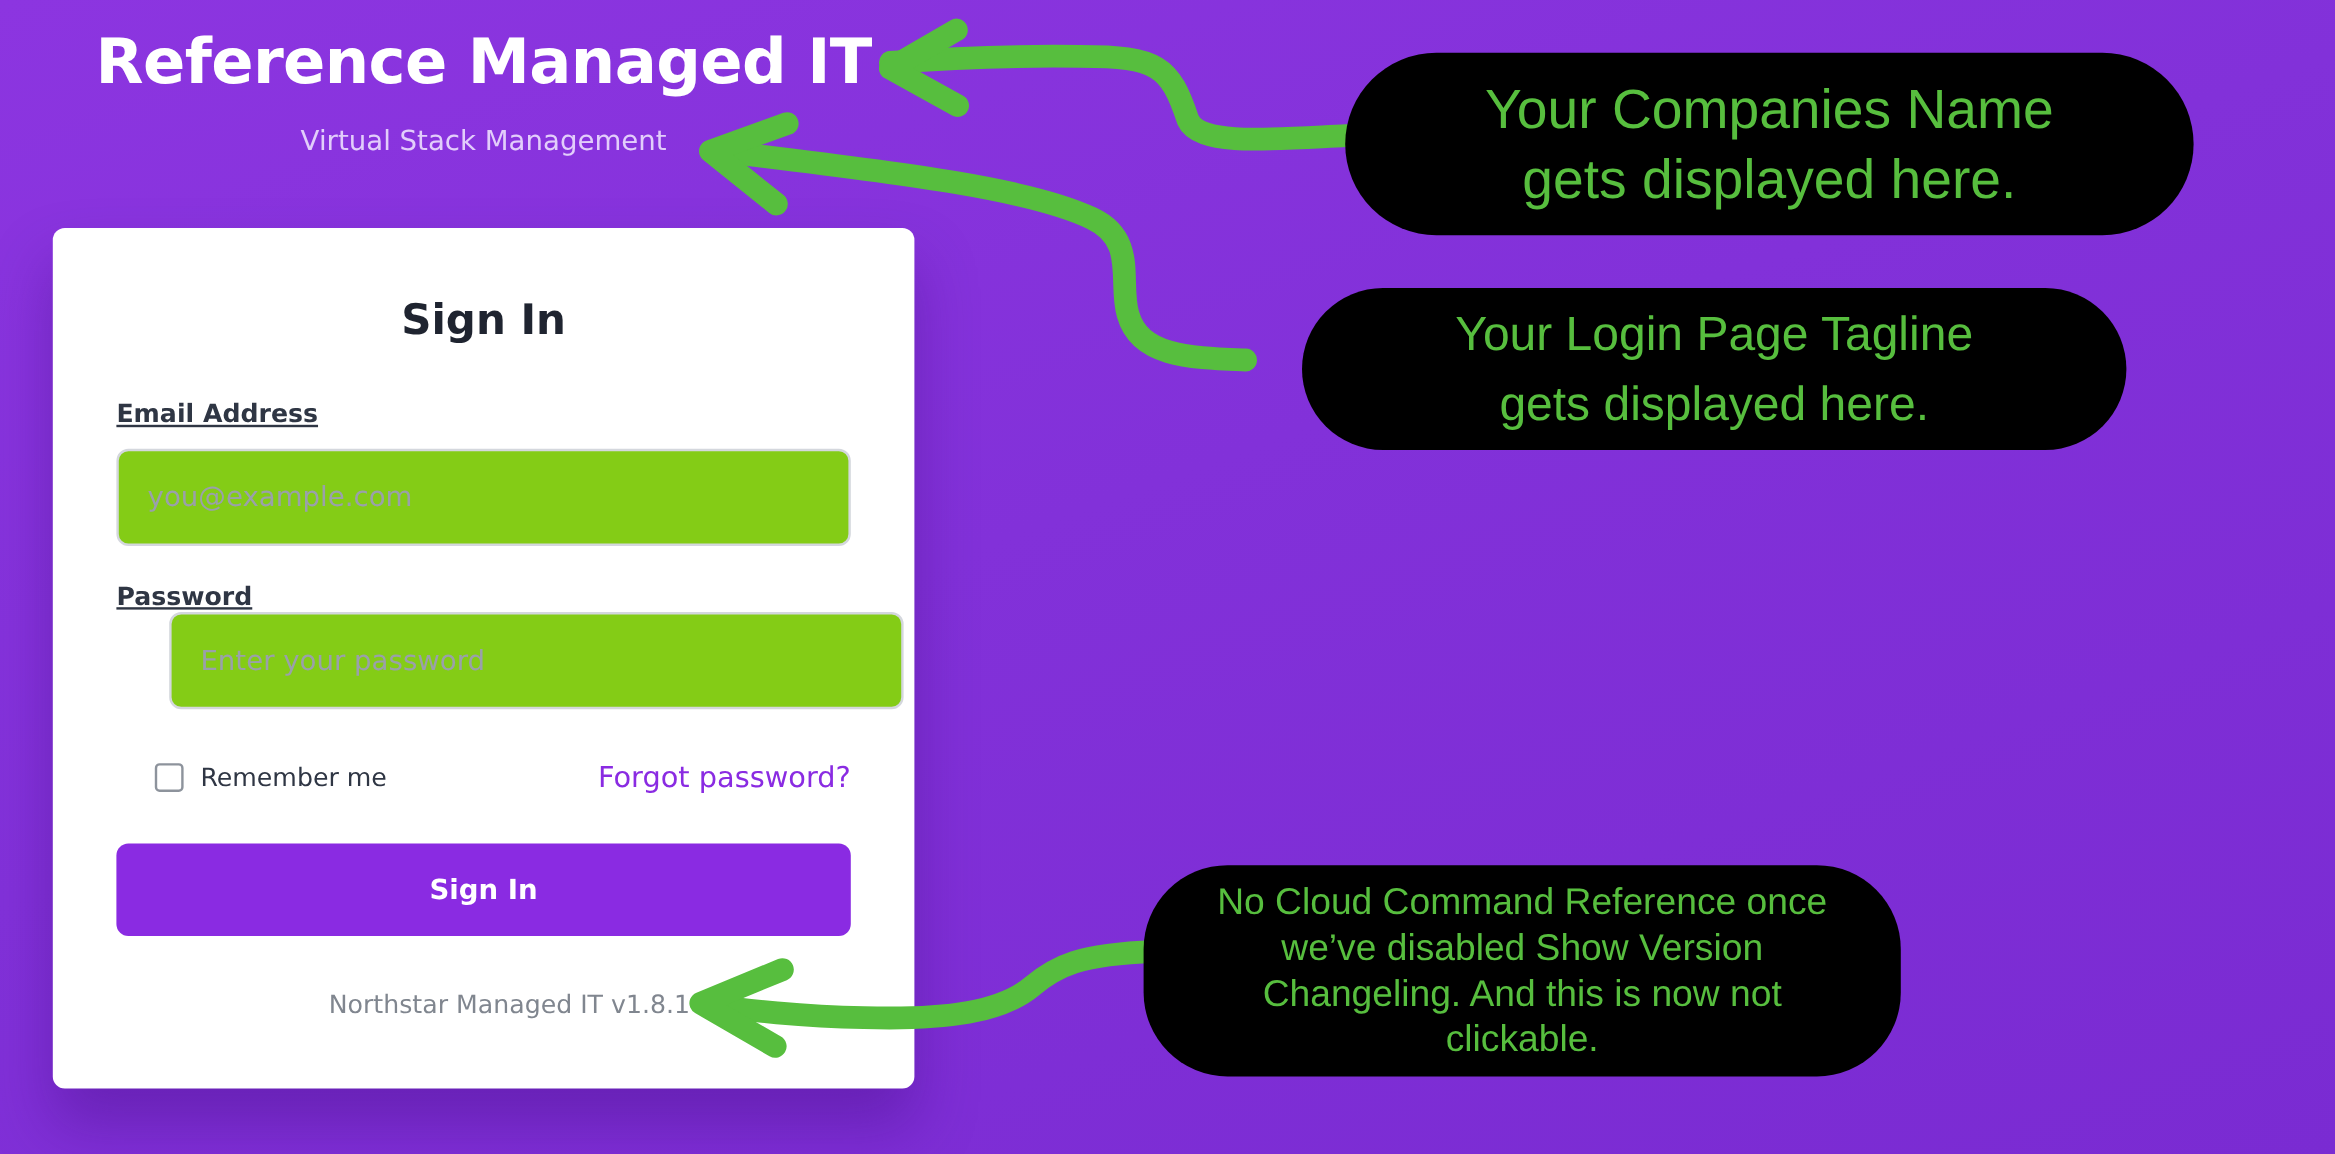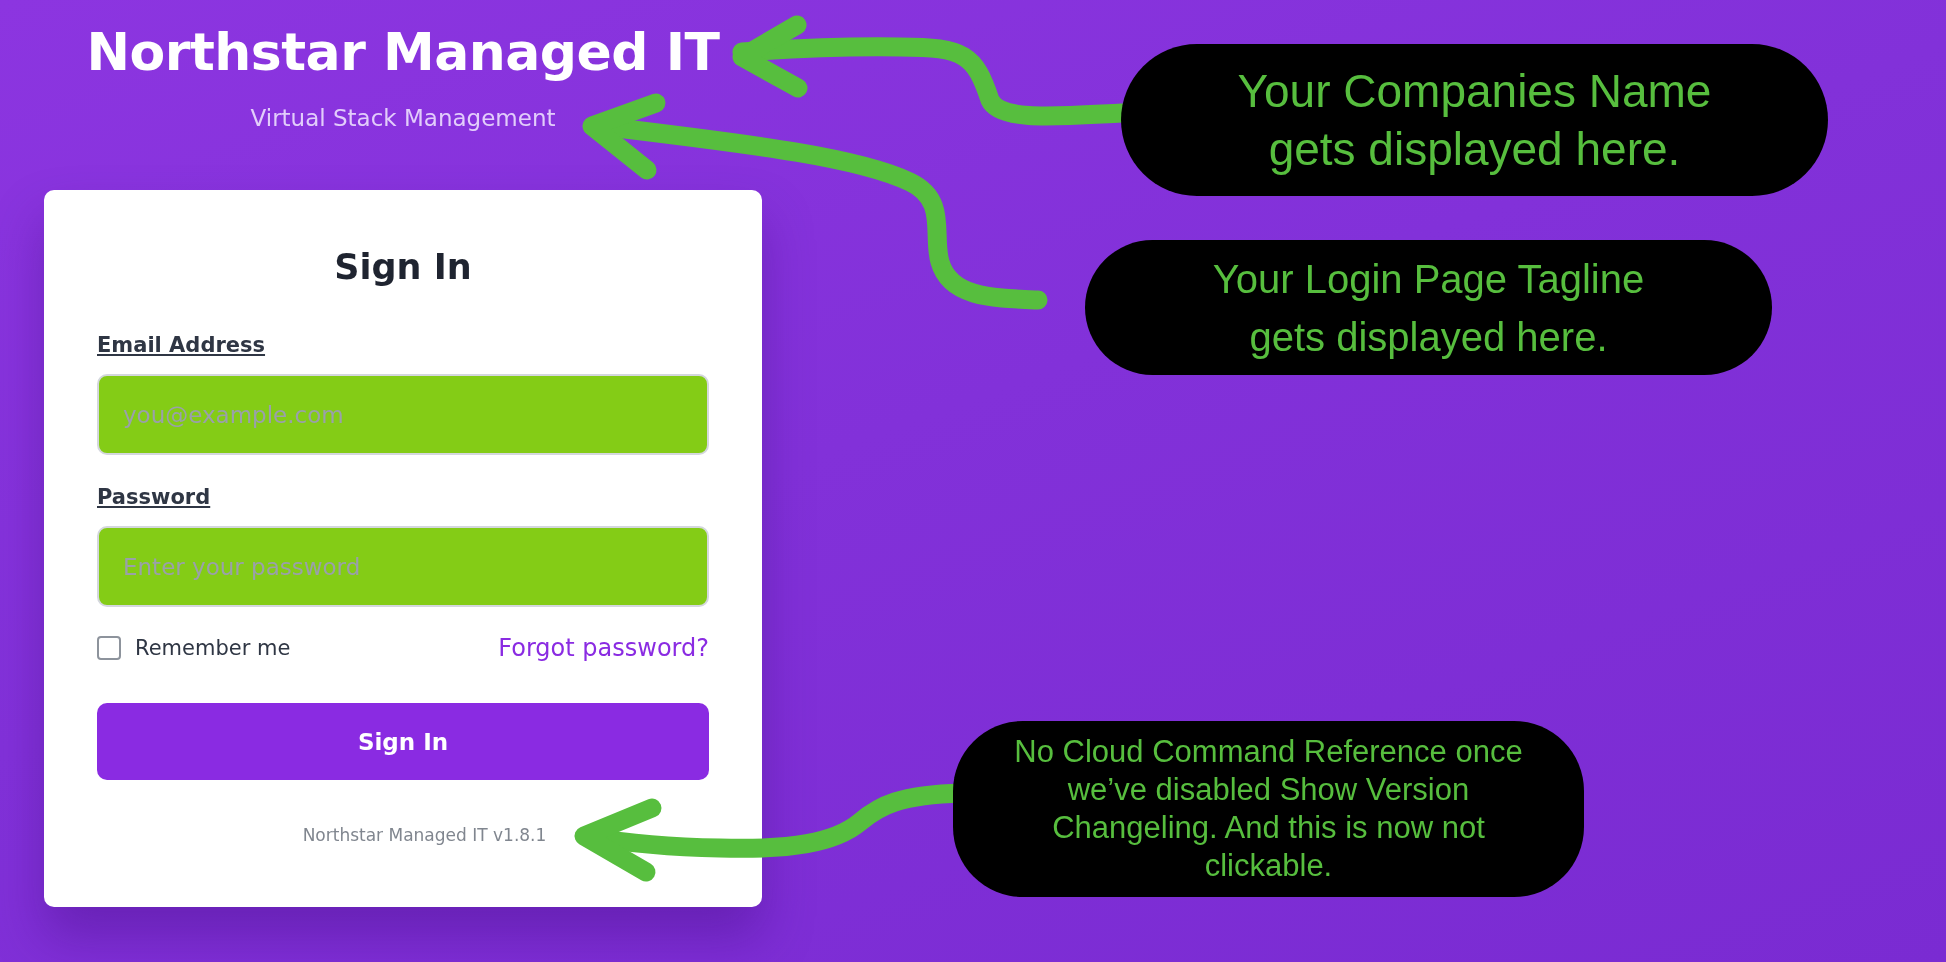--- a/index.html
+++ b/index.html
@@ -39,68 +39,68 @@
     position: absolute; left: 97px; width: 612px; height: 81px;
     border: 2px solid #d4d7dd; border-radius: 10px; background: #84cc16;
     padding: 0 24px; font-size: 23px; color: #1f2430;
     font-family: "DejaVu Sans", sans-serif; outline: none;
   }
   .text-input::placeholder { color: #9aa0aa; }
   .remember-row {
     position: absolute; left: 97px; width: 612px; top: 634px; height: 28px;
     display: flex; align-items: center; justify-content: space-between;
   }
-  .remember-left { display: flex; align-items: center; gap: 14px; }
+  .remember-left { display: flex; align-items: center; gap: 14px; margin-left: 32px; }
   .checkbox {
     width: 24px; height: 24px; border: 2px solid #8d939c; border-radius: 4px;
     background: #fff; appearance: none; -webkit-appearance: none; margin: 0;
   }
   .remember-text { font-size: 21px; color: #2f3644; font-family: "DejaVu Sans", sans-serif; }
   .forgot-link {
     font-size: 24px; color: #8a2be2; text-decoration: none;
     font-family: "DejaVu Sans", sans-serif;
   }
   .signin-button {
     position: absolute; left: 97px; top: 703px; width: 612px; height: 77px;
     background: #8a2be2; color: #fff; border: none; border-radius: 10px;
     font-size: 23px; font-weight: 700; font-family: "DejaVu Sans", sans-serif;
   }
   .version-text {
     position: absolute; left: 44px; width: 718px; top: 825px;
-    text-align: center; font-size: 17px; color: #80868f;
+    text-align: center; font-size: 21px; color: #80868f;
     font-family: "DejaVu Sans", sans-serif;
     padding-left: 43px;
   }
   .callout {
     position: absolute; background: #000000; color: #57be3e;
     display: flex; align-items: center; justify-content: center;
     text-align: center; font-family: "Liberation Sans", sans-serif;
     border-radius: 80px;
   }
   .callout-text { white-space: pre-line; }
   .callout-1 { left: 1121px; top: 44px; width: 707px; height: 152px; font-size: 46px; line-height: 58px; }
   .callout-2 { left: 1085px; top: 240px; width: 687px; height: 135px; font-size: 40px; line-height: 58px; border-radius: 68px; }
   .callout-3 { left: 953px; top: 721px; width: 631px; height: 176px; font-size: 31px; line-height: 38px; border-radius: 70px; }
   .arrows { position: absolute; left: 0; top: 0; width: 1946px; height: 962px; pointer-events: none; }
 </style>
 </head>
 <body>
 
-<div class="brand-title">Northstar Managed IT</div>
+<div class="brand-title">Reference Managed IT</div>
 <div class="brand-tagline">Virtual Stack Management</div>
 
 <div class="card"></div>
 
 <div class="card-title" style="left:44px; width:718px; right:auto;">Sign In</div>
 
 <label class="field-label" style="top:333px;">Email Address</label>
 <input class="text-input" type="email" style="top: 374px;" placeholder="you@example.com">
 
 <label class="field-label" style="top:485px;">Password</label>
-<input class="text-input" type="password" style="top: 526px;" placeholder="Enter your password">
+<input class="text-input" type="password" style="top: 510px; margin-left: 44px;" placeholder="Enter your password">
 
 <div class="remember-row">
   <label class="remember-left">
     <input type="checkbox" class="checkbox" style="">
     <span class="remember-text">Remember me</span>
   </label>
   <a class="forgot-link">Forgot password?</a>
 </div>
 
 <button class="signin-button">Sign In</button>

